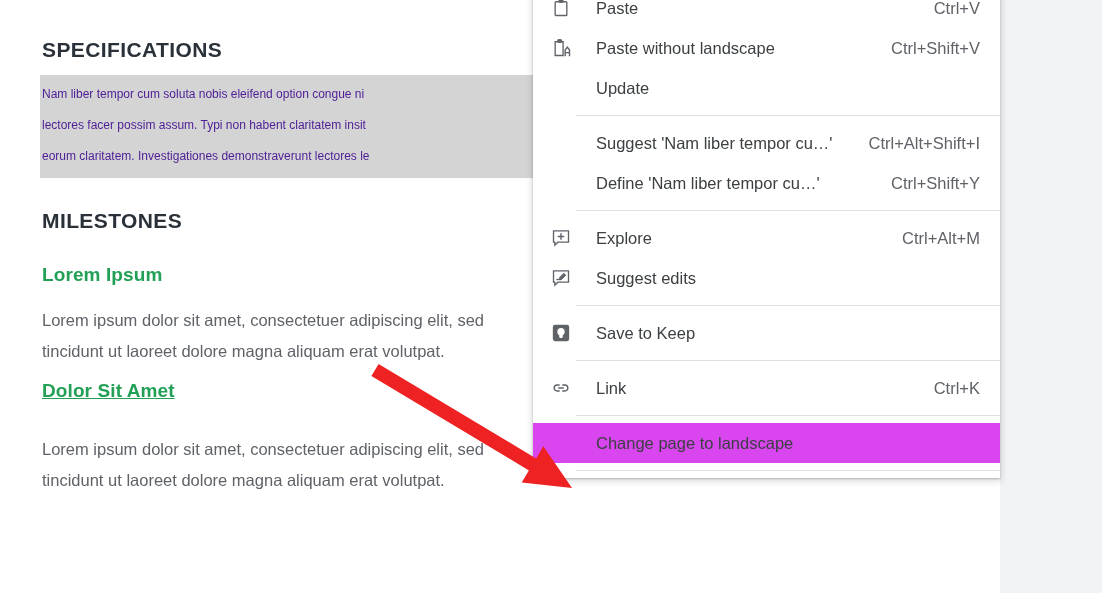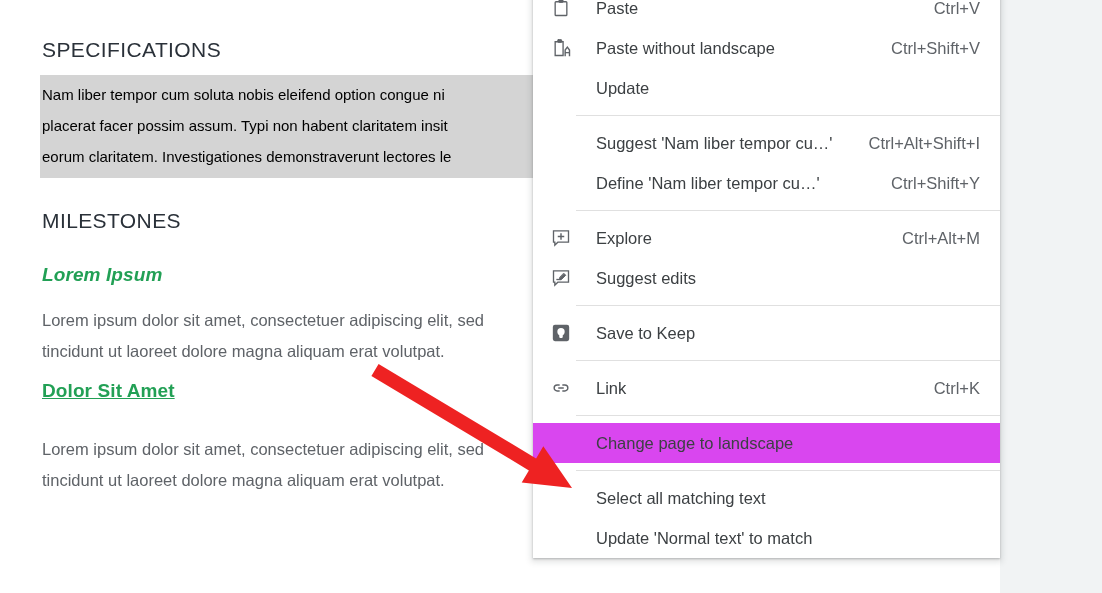--- a/index.html
+++ b/index.html
@@ -37,55 +37,55 @@
 
   .doc-body {
     position: absolute;
     left: 42px;
     top: 0;
     width: 700px;
   }
 
   .h-section {
     font-size: 21px;
-    font-weight: normal;
+    font-weight: bold;
     color: #2a3139;
     letter-spacing: 0.4px;
     margin: 0;
     white-space: nowrap;
   }
   #spec-heading { position: absolute; top: 38px; left: 0; }
   #milestones-heading { position: absolute; top: 209px; left: 0; text-align: center; }
 
   .selected-para {
     position: absolute;
     top: 75px;
     left: -2px;
     width: 540px;
     background: #d4d4d4;
     padding: 4px 2px 6px 2px;
     box-sizing: border-box;
   }
   .selected-para p {
     margin: 0;
-    font-size: 15px;
+    font-size: 12px;
     line-height: 31px;
-    color: #000000;
+    color: #4c1d95;
     white-space: nowrap;
   }
 
   .h-sub {
     font-size: 19px;
     font-weight: bold;
     color: #22a055;
     margin: 0;
     white-space: nowrap;
     letter-spacing: 0.1px;
   }
-  #sub-1 { position: absolute; top: 264px; left: 0; font-style: italic; }
+  #sub-1 { position: absolute; top: 264px; left: 0; }
   #sub-2 { position: absolute; top: 380px; left: 0; text-decoration: underline; }
 
   .body-para {
     margin: 0;
     font-size: 16.5px;
     line-height: 31px;
     color: #5f6368;
     white-space: nowrap;
   }
   #para-1 { position: absolute; top: 305px; left: 0; width: 640px; }
@@ -185,21 +185,21 @@
 
 <div id="screen">
 
   <div class="doc-page">
     <div class="doc-body">
 
       <h2 class="h-section" id="spec-heading">SPECIFICATIONS</h2>
 
       <div class="selected-para" id="selected-para">
         <p>Nam liber tempor cum soluta nobis eleifend option congue ni</p>
-        <p>placerat facer possim assum. Typi non habent claritatem insit</p>
+        <p>lectores facer possim assum. Typi non habent claritatem insit</p>
         <p>eorum claritatem. Investigationes demonstraverunt lectores le</p>
       </div>
 
       <h2 class="h-section" id="milestones-heading">MILESTONES</h2>
 
       <h3 class="h-sub" id="sub-1">Lorem Ipsum</h3>
 
       <div id="para-1">
         <p class="body-para">Lorem ipsum dolor sit amet, consectetuer adipiscing elit, sed</p>
         <p class="body-para">tincidunt ut laoreet dolore magna aliquam erat volutpat.</p>
@@ -310,29 +310,19 @@
         </div>
       </div>
       <div class="menu-sep"></div>
       <div class="menu-group">
         <div class="menu-item highlighted">
           <span class="menu-icon empty"></span>
           <span class="menu-label">Change page to landscape</span>
         </div>
       </div>
       <div class="menu-sep"></div>
-      <div class="menu-group">
-        <div class="menu-item">
-          <span class="menu-icon empty"></span>
-          <span class="menu-label">Select all matching text</span>
-        </div>
-        <div class="menu-item">
-          <span class="menu-icon empty"></span>
-          <span class="menu-label">Update 'Normal text' to match</span>
-        </div>
-      </div>
     </div>
 
   <svg class="arrow-layer" id="arrow-layer" width="1102" height="593" viewBox="0 0 1102 593">
       <polygon points="371.4,376.0 528.9,470.4 521.7,482.4 572.0,488.0 543.3,446.3 536.1,458.4 378.6,364.0" fill="#ee2222"></polygon>
     </svg>
 
 </div>
 
 </body></html>

